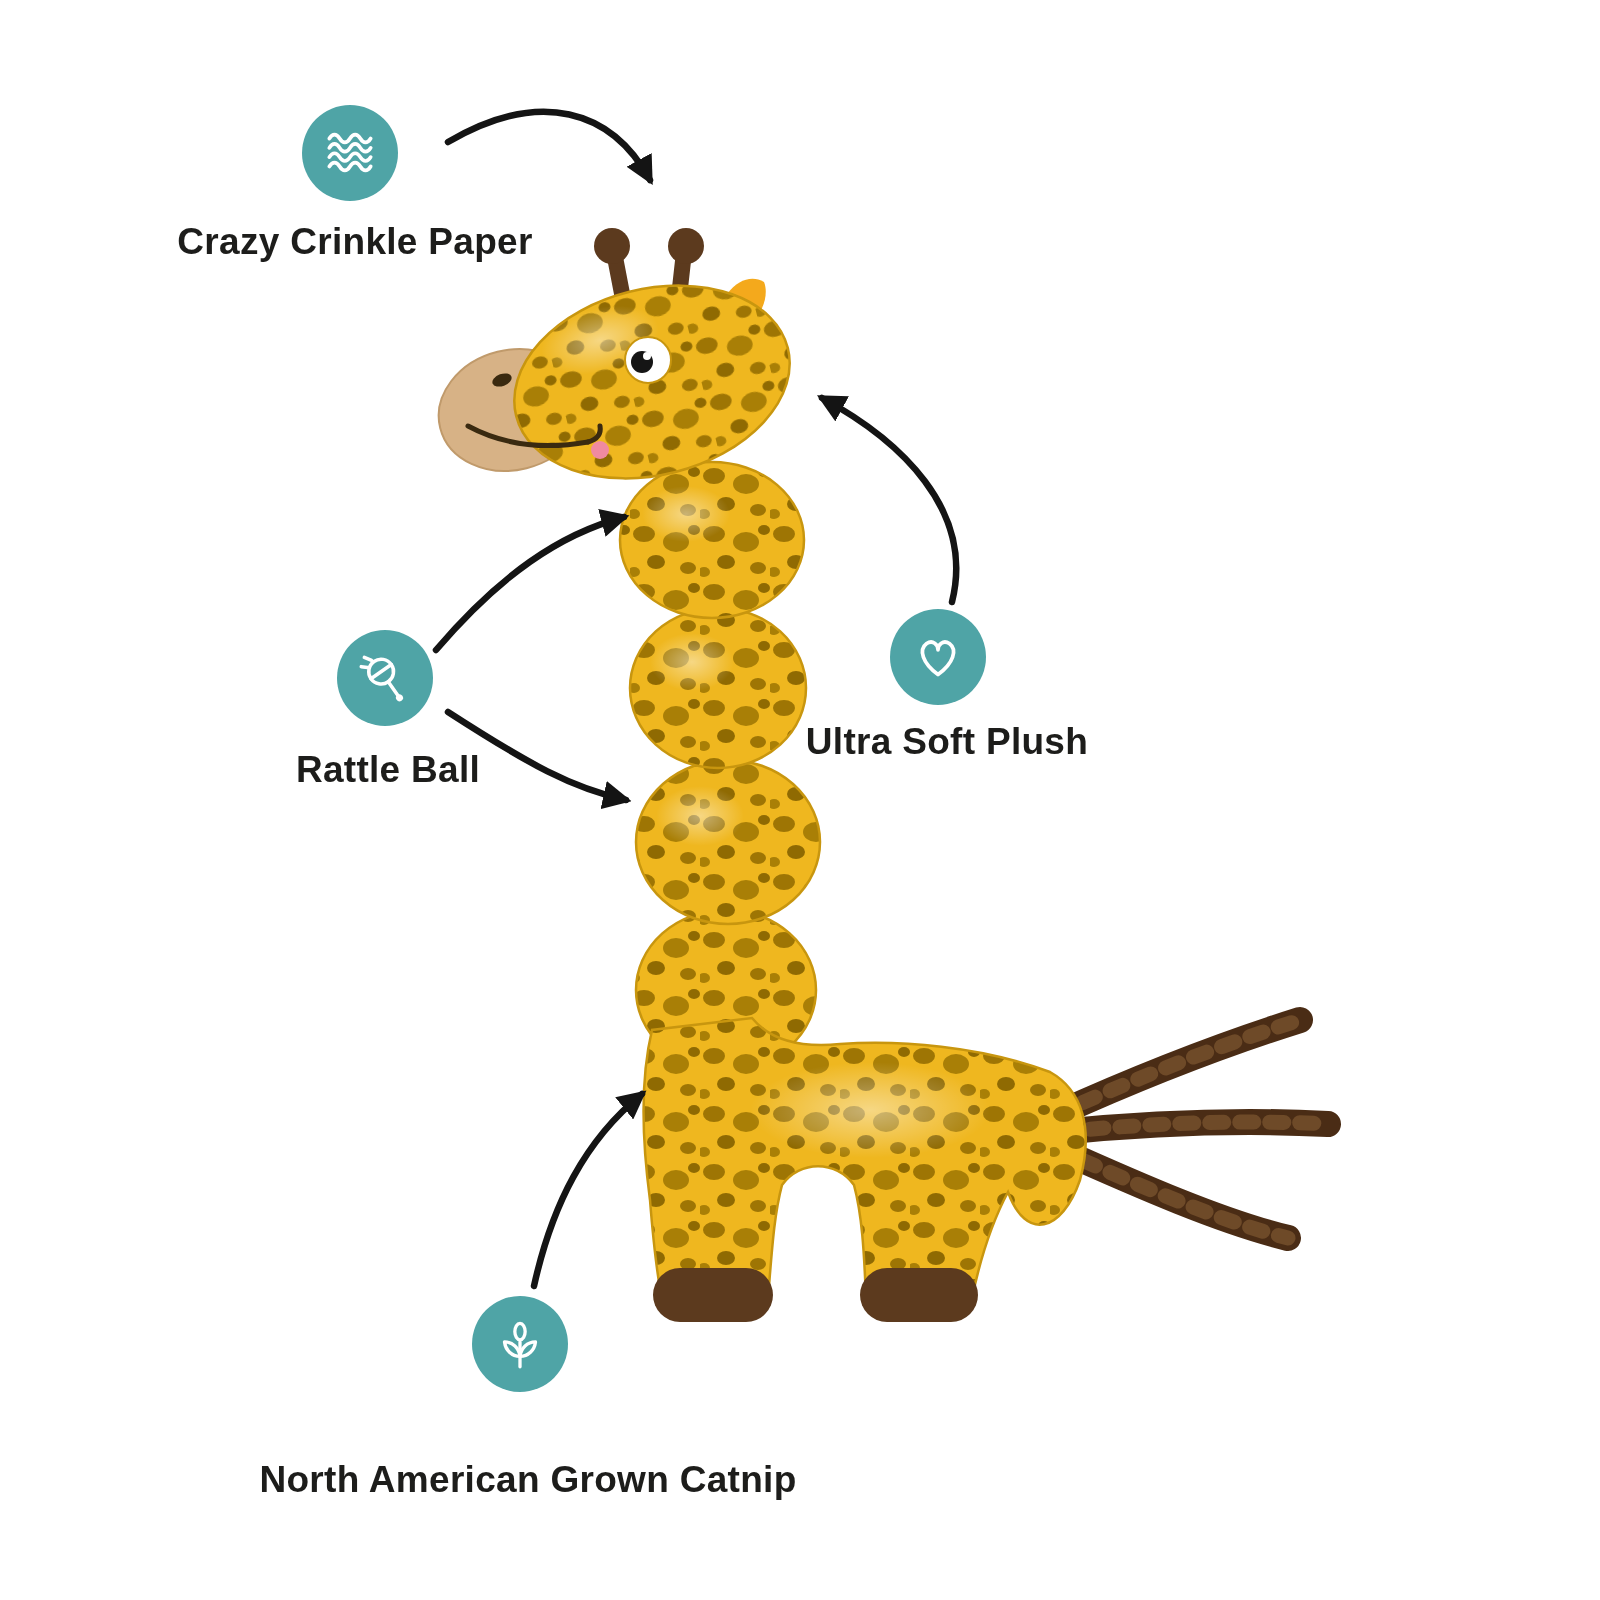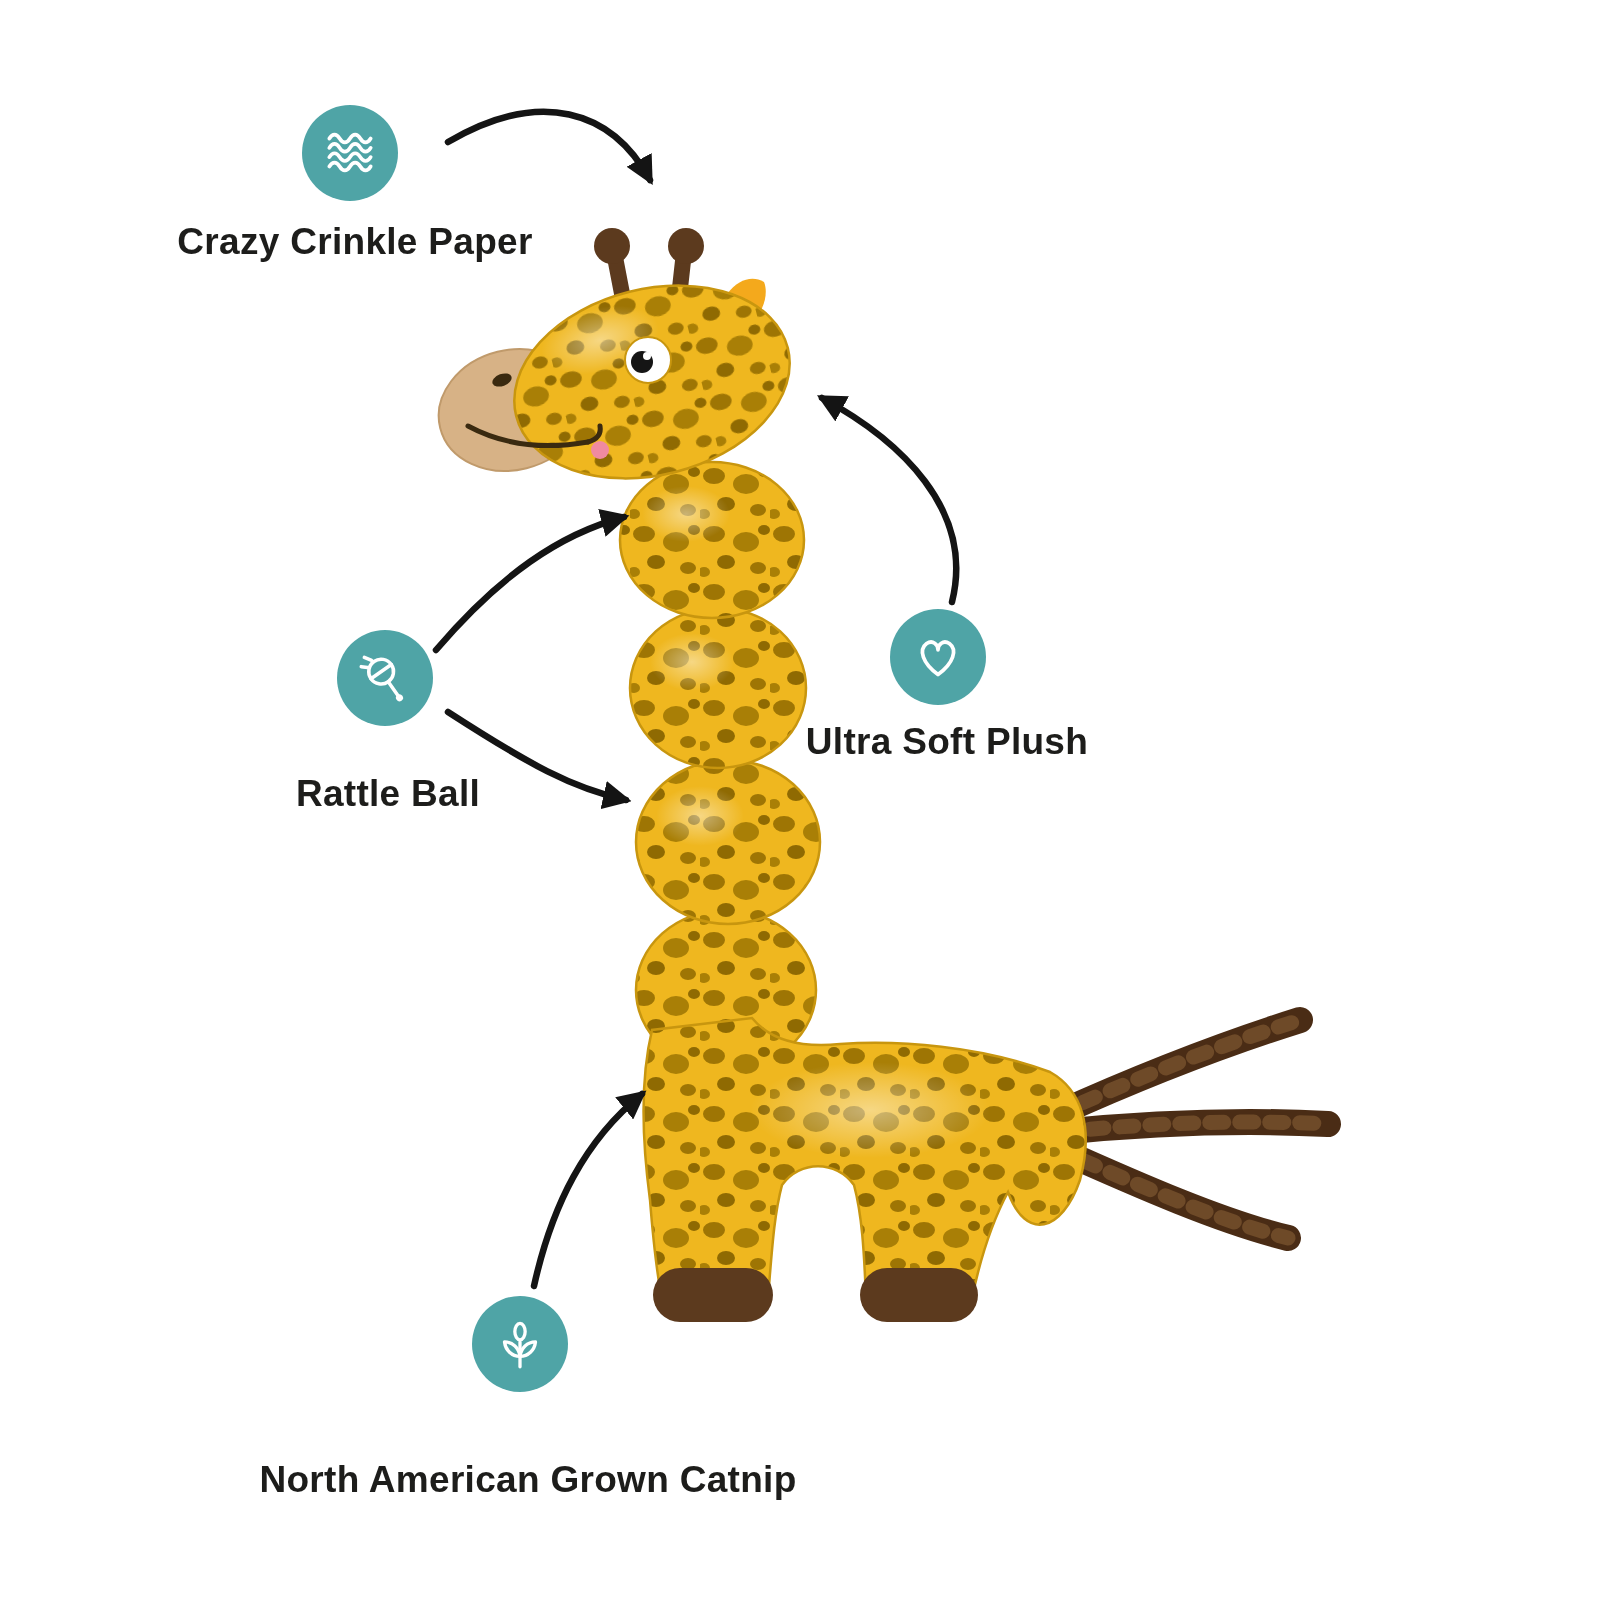--- a/index.html
+++ b/index.html
@@ -14,21 +14,21 @@
     display:flex; align-items:center; justify-content:center;
   }
   .badge svg { width:62px; height:62px; display:block; }
   .label {
     position:absolute; text-align:center; color: var(--text, #1d1d1b);
     font-size:37px; font-weight:600; letter-spacing:0.3px; line-height:1.1;
   }
   .b-crinkle { left:302px; top:105px; }
   .l-crinkle { left:130px;  top:222px; width:450px; }
   .b-rattle  { left:337px; top:630px; }
-  .l-rattle  { left:238px; top:750px; width:300px;margin-top:24px; }
+  .l-rattle  { left:238px; top:750px; width:300px; }
   .b-plush   { left:890px; top:609px; }
   .l-plush   { left:772px; top:722px; width:350px; }
   .b-catnip  { left:472px; top:1296px; }
   .l-catnip  { left:198px; top:1460px; width:660px; }
 </style>
 </head>
 <body>
 
 <div class="canvas">
 

